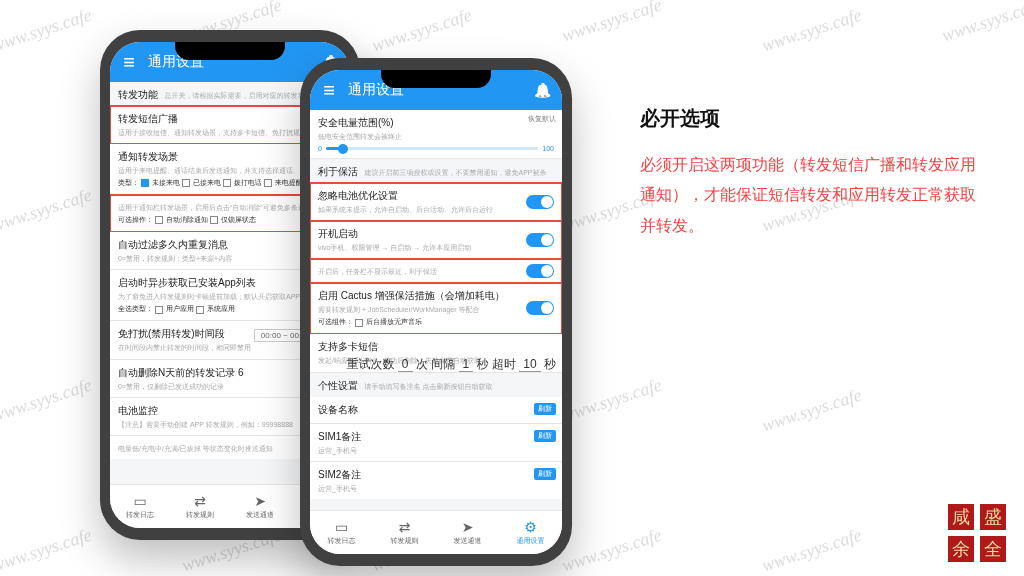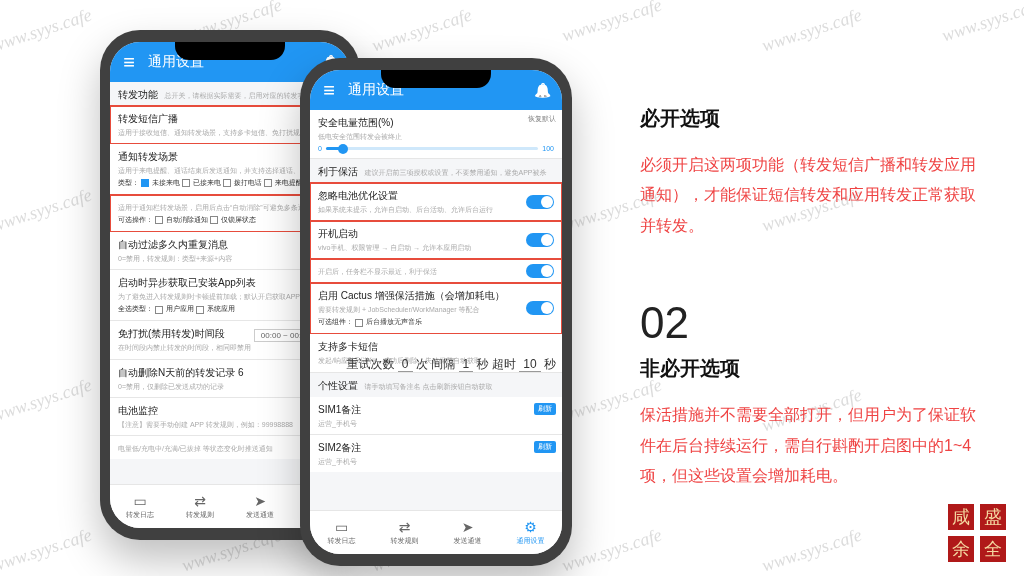--- a/index.html
+++ b/index.html
@@ -262,20 +262,24 @@
             <span>秒</span>
           </div>
         </div>
 
         <div class="section-header">
           <span style="font-size:10px;color:#222">个性设置</span>
           <span style="font-size:7px;color:var(--tiny);margin-left:4px">请手动填写备注名 点击刷新按钮自动获取</span>
         </div>
 
         <div class="row">
+          <div class="title">设备名称</div>
+          <span class="minibtn" style="position:absolute;right:6px;top:6px">刷新</span>
+        </div>
+        <div class="row">
           <div class="title">SIM1备注</div>
           <div class="sub">运营_手机号</div>
           <span class="minibtn" style="position:absolute;right:6px;top:6px">刷新</span>
         </div>
         <div class="row" style="border-bottom:none">
           <div class="title">SIM2备注</div>
           <div class="sub">运营_手机号</div>
           <span class="minibtn" style="position:absolute;right:6px;top:6px">刷新</span>
         </div>
       </div>
@@ -297,25 +301,20 @@
             <span>通用设置</span>
           </div>
       </div>
     </div>
   </div>
 
   <div class="copy">
     <div class="block">
       <div class="headline">必开选项</div>
       <div class="body">必须开启这两项功能（转发短信广播和转发应用通知），才能保证短信转发和应用转发正常获取并转发。</div>
-    </div>
-    <div class="block">
-      <div class="big-num">02</div>
-      <div class="headline">非必开选项</div>
-      <div class="body">保活措施并不需要全部打开，但用户为了保证软件在后台持续运行，需自行斟酌开启图中的1~4项，但这些设置会增加耗电。</div>
     </div>
   </div>
 
   <div class="seal">
     <div class="sq a"></div>
       <div class="sq b"></div>
       <div class="sq c"></div>
       <div class="sq d"></div>
     <div class="glyph" style="left:0;top:0">咸</div>
     <div class="glyph" style="right:0;top:0">盛</div>

